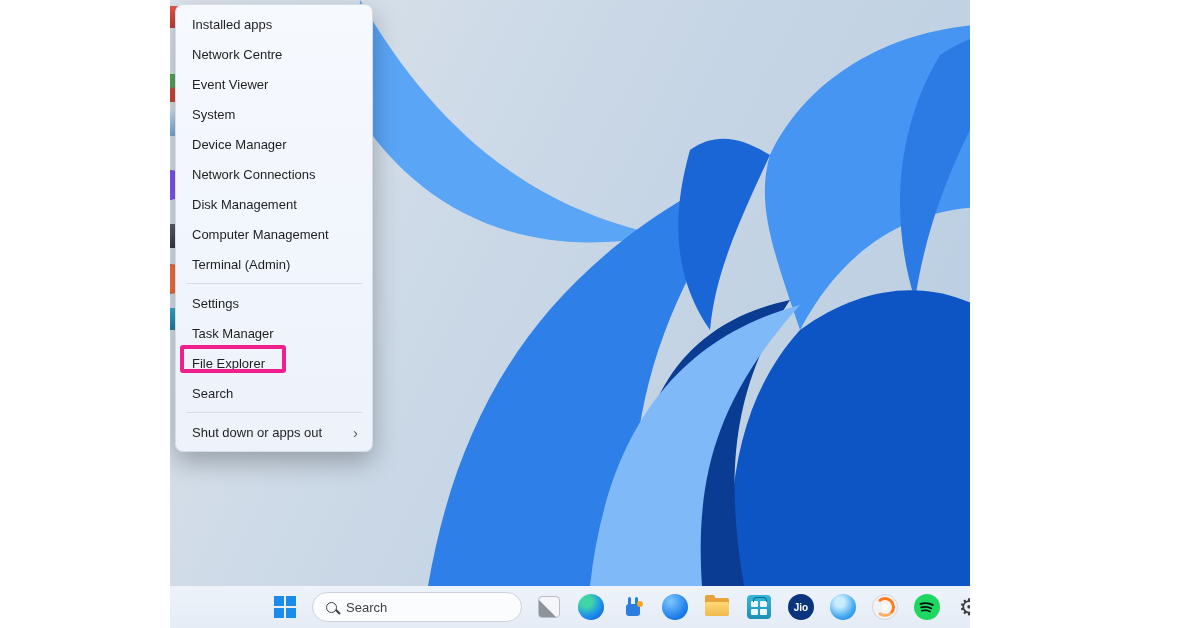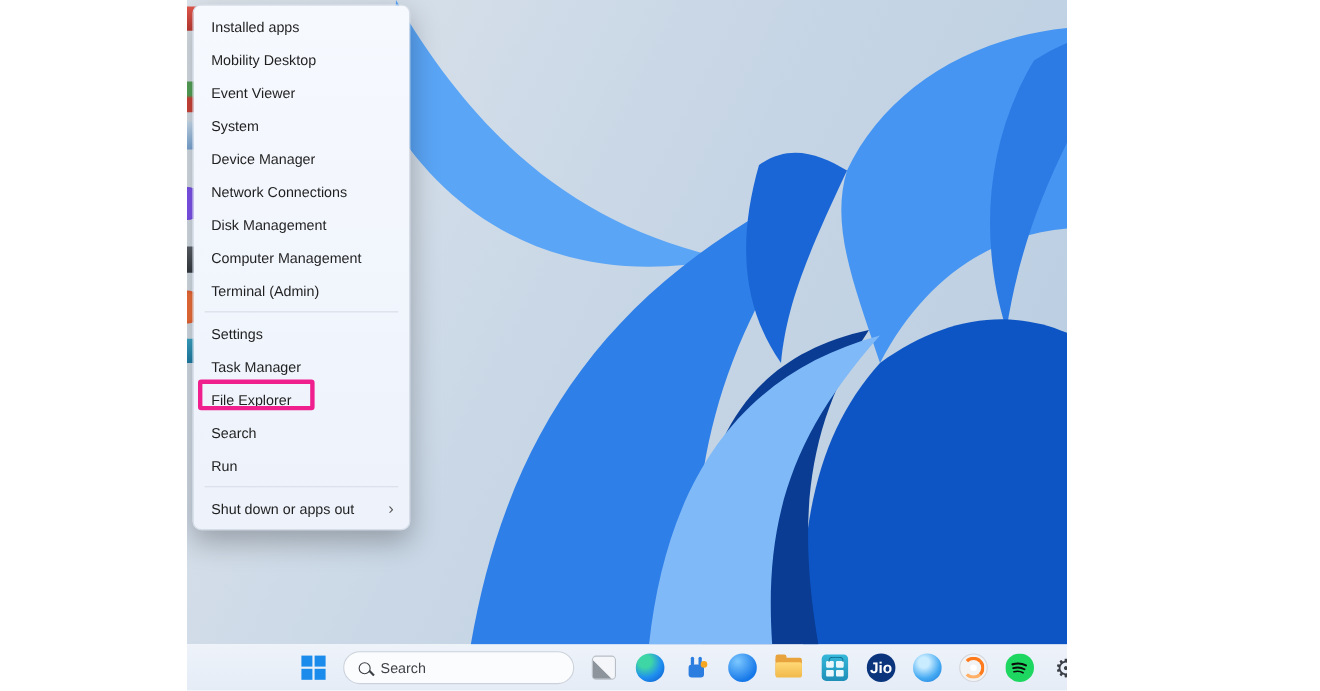--- a/index.html
+++ b/index.html
@@ -66,21 +66,21 @@
   .ic-folder .tab{position:absolute;left:0;top:-3px;width:10px;height:6px;background:#e8a33d;border-radius:2px 2px 0 0;}
   .ic-folder .front{position:absolute;left:0;top:4px;width:24px;height:14px;
                     background:linear-gradient(#ffd977,#f1b94a);border-radius:2px;}
   .ic-store{width:24px;height:24px;border-radius:4px;background:linear-gradient(#35b8d9,#1f8fb8);
             display:grid;grid-template-columns:7px 7px;grid-template-rows:6px 6px;gap:2px;
             align-content:center;justify-content:center;padding-top:2px;position:relative;}
   .ic-store::before{content:"";position:absolute;top:2px;left:6px;width:12px;height:4px;
                     border:1.5px solid #0d6a8c;border-bottom:none;border-radius:4px 4px 0 0;}
   .ic-store span{background:#eaf8fd;border-radius:1px;}
   .ic-jio{width:26px;height:26px;background:#0a357d;color:#ffffff;display:flex;align-items:center;
-          justify-content:center;font-size:14px;font-weight:bold;}
+          justify-content:center;font-size:10px;font-weight:bold;}
   .ic-edgebeta{width:26px;height:26px;background:radial-gradient(circle at 38% 32%,#c9ecff 0 20%,#47abf3 60%,#1574d4 100%);}
   .ic-browser{position:relative;width:26px;height:26px;background:#f2f3f5;border:1px solid #d3d6da;}
   .ic-browser::before{content:"";position:absolute;inset:2px;border-radius:50%;
                       border:3px solid #ff7a1a;border-left-color:transparent;border-bottom-color:#ffb066;}
   .ic-browser::after{content:"";position:absolute;inset:9px;border-radius:50%;background:#ffffff;}
   .ic-settings{font-size:23px;color:#3a3f46;line-height:1;}
   .ic-photos{position:relative;width:24px;height:24px;border-radius:5px;overflow:hidden;
              background:linear-gradient(135deg,#2b6fe0,#7fc4f8);}
   .ic-photos::before{content:"";position:absolute;bottom:-4px;left:-3px;
                      border-left:14px solid transparent;border-right:14px solid transparent;
@@ -115,34 +115,33 @@
     <div class="dico dico1"></div>
     <div class="dico dico2"></div>
     <div class="dico dico3"></div>
     <div class="dico dico4"></div>
     <div class="dico dico5"></div>
     <div class="dico dico6"></div>
     <div class="dico dico7"></div>
 
     <div class="menu">
       <div class="menu-item">Installed apps</div>
-      <div class="menu-item">Mobility Desktop</div>
+      <div class="menu-item">Network Centre</div>
       <div class="menu-item">Event Viewer</div>
       <div class="menu-item">System</div>
       <div class="menu-item">Device Manager</div>
       <div class="menu-item">Network Connections</div>
       <div class="menu-item">Disk Management</div>
       <div class="menu-item">Computer Management</div>
       <div class="menu-item">Terminal (Admin)</div>
       <div class="menu-sep"></div>
       <div class="menu-item">Settings</div>
       <div class="menu-item">Task Manager</div>
       <div class="menu-item">File Explorer</div>
       <div class="menu-item">Search</div>
-      <div class="menu-item">Run</div>
       <div class="menu-sep"></div>
       <div class="menu-item">
         <span>Shut down or apps out</span>
         <span class="chev">›</span>
       </div>
 
       <div class="hl-box"></div>
     </div>
 
     <div class="taskbar">

